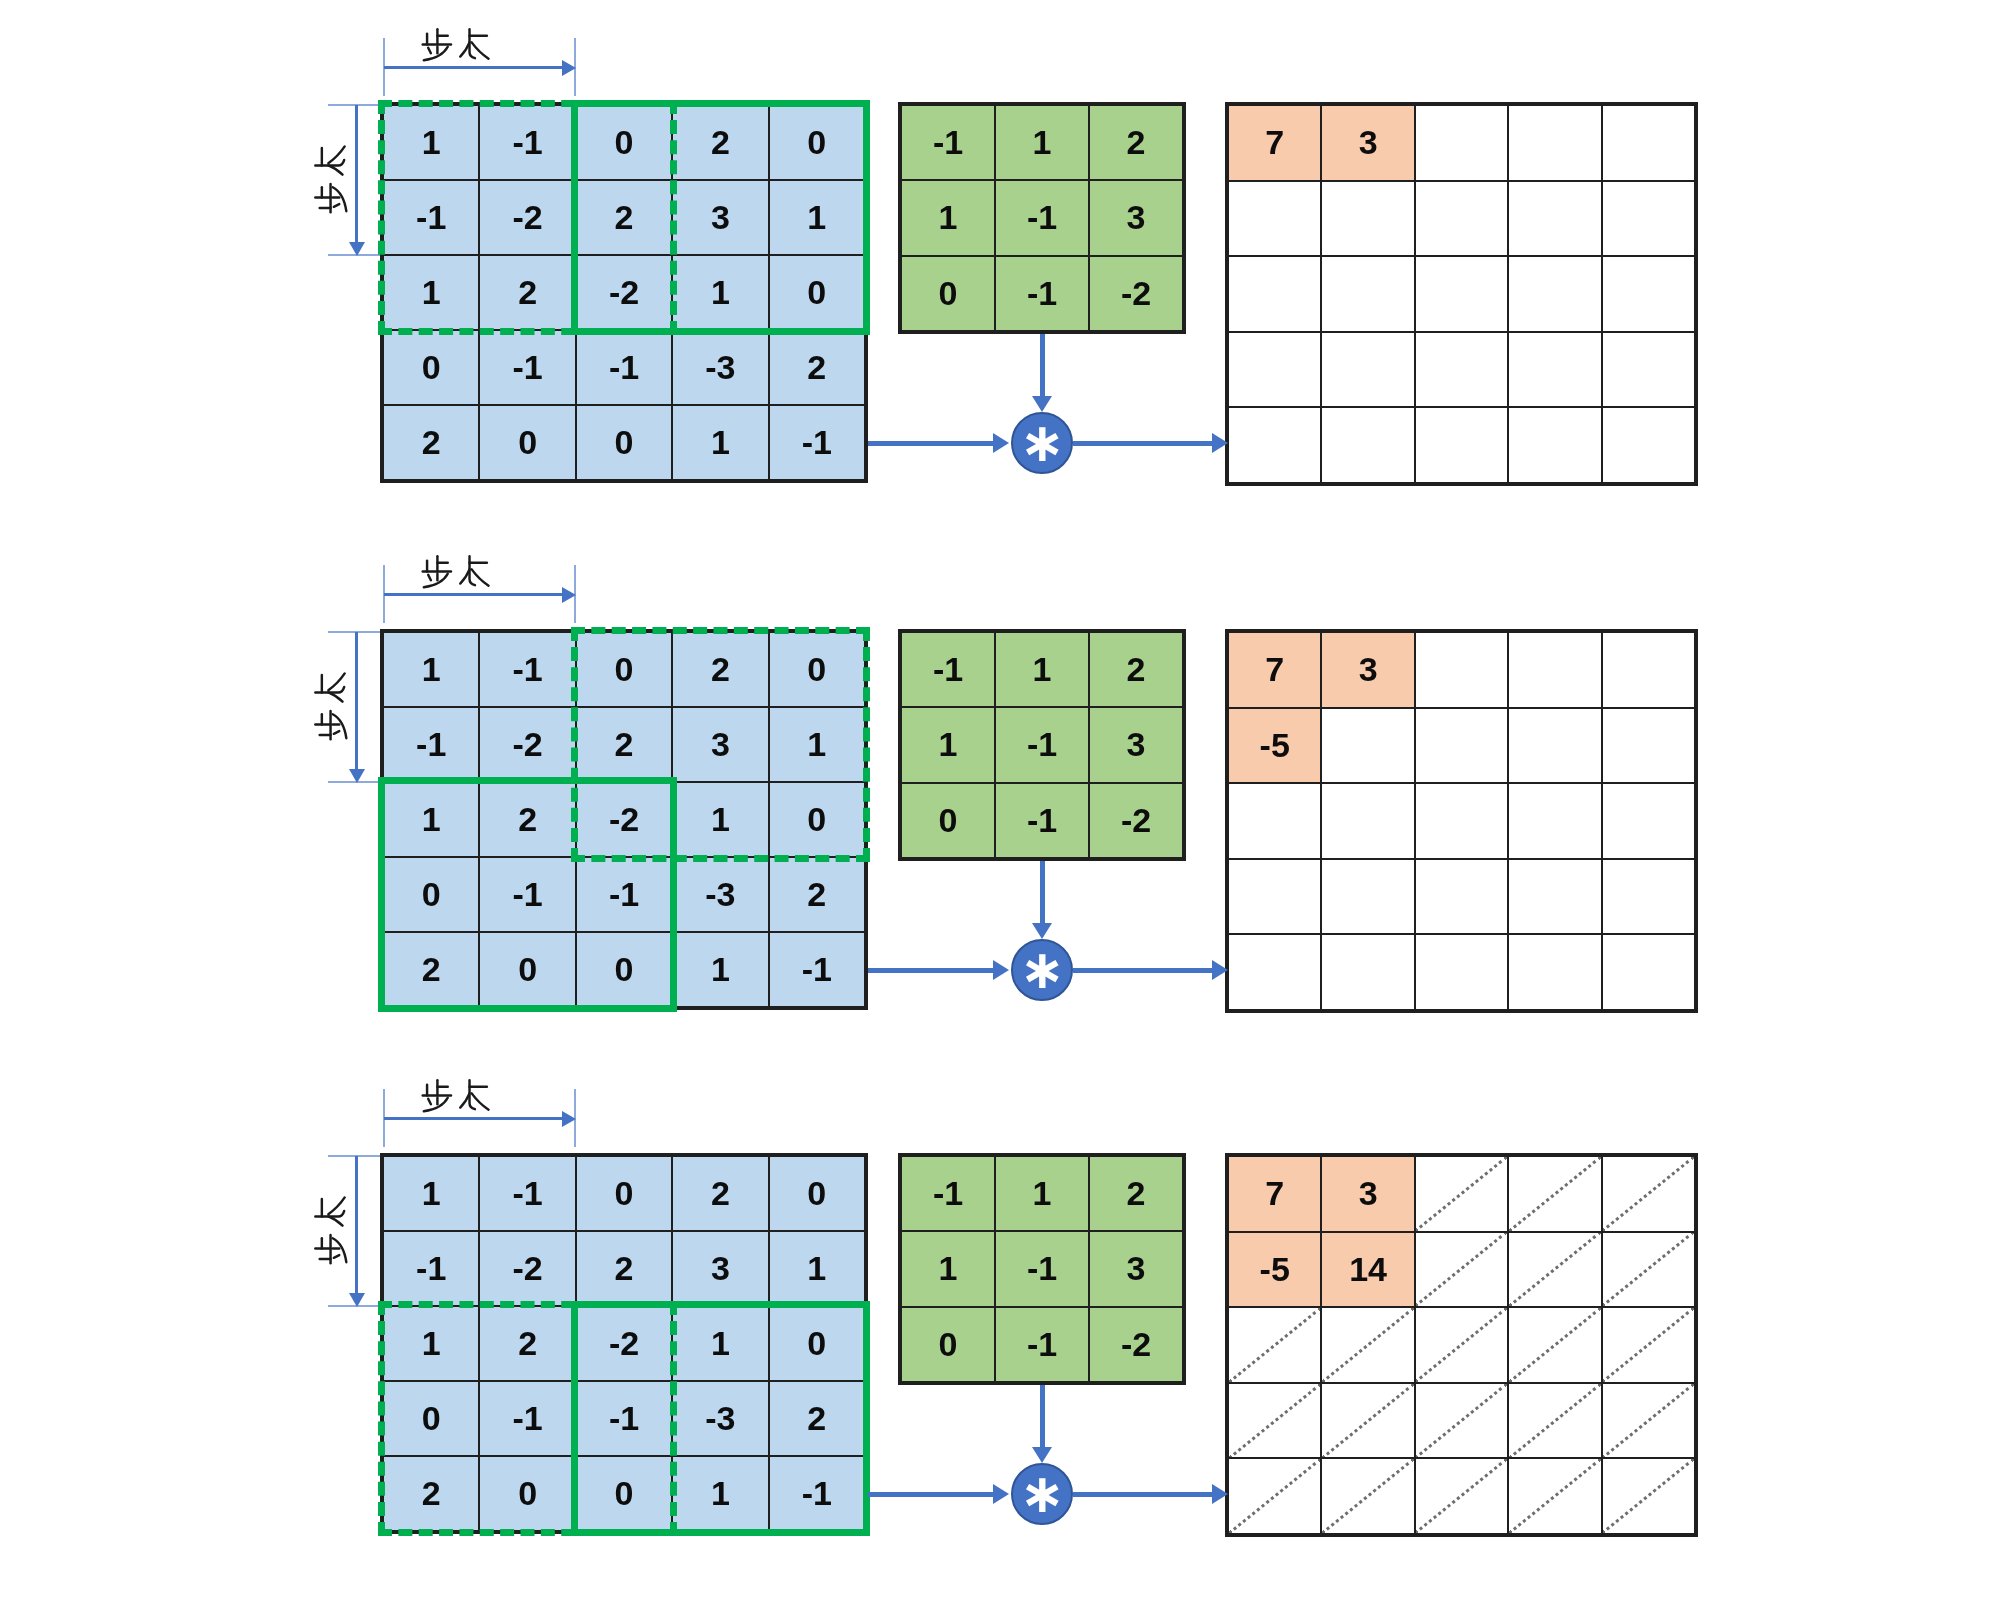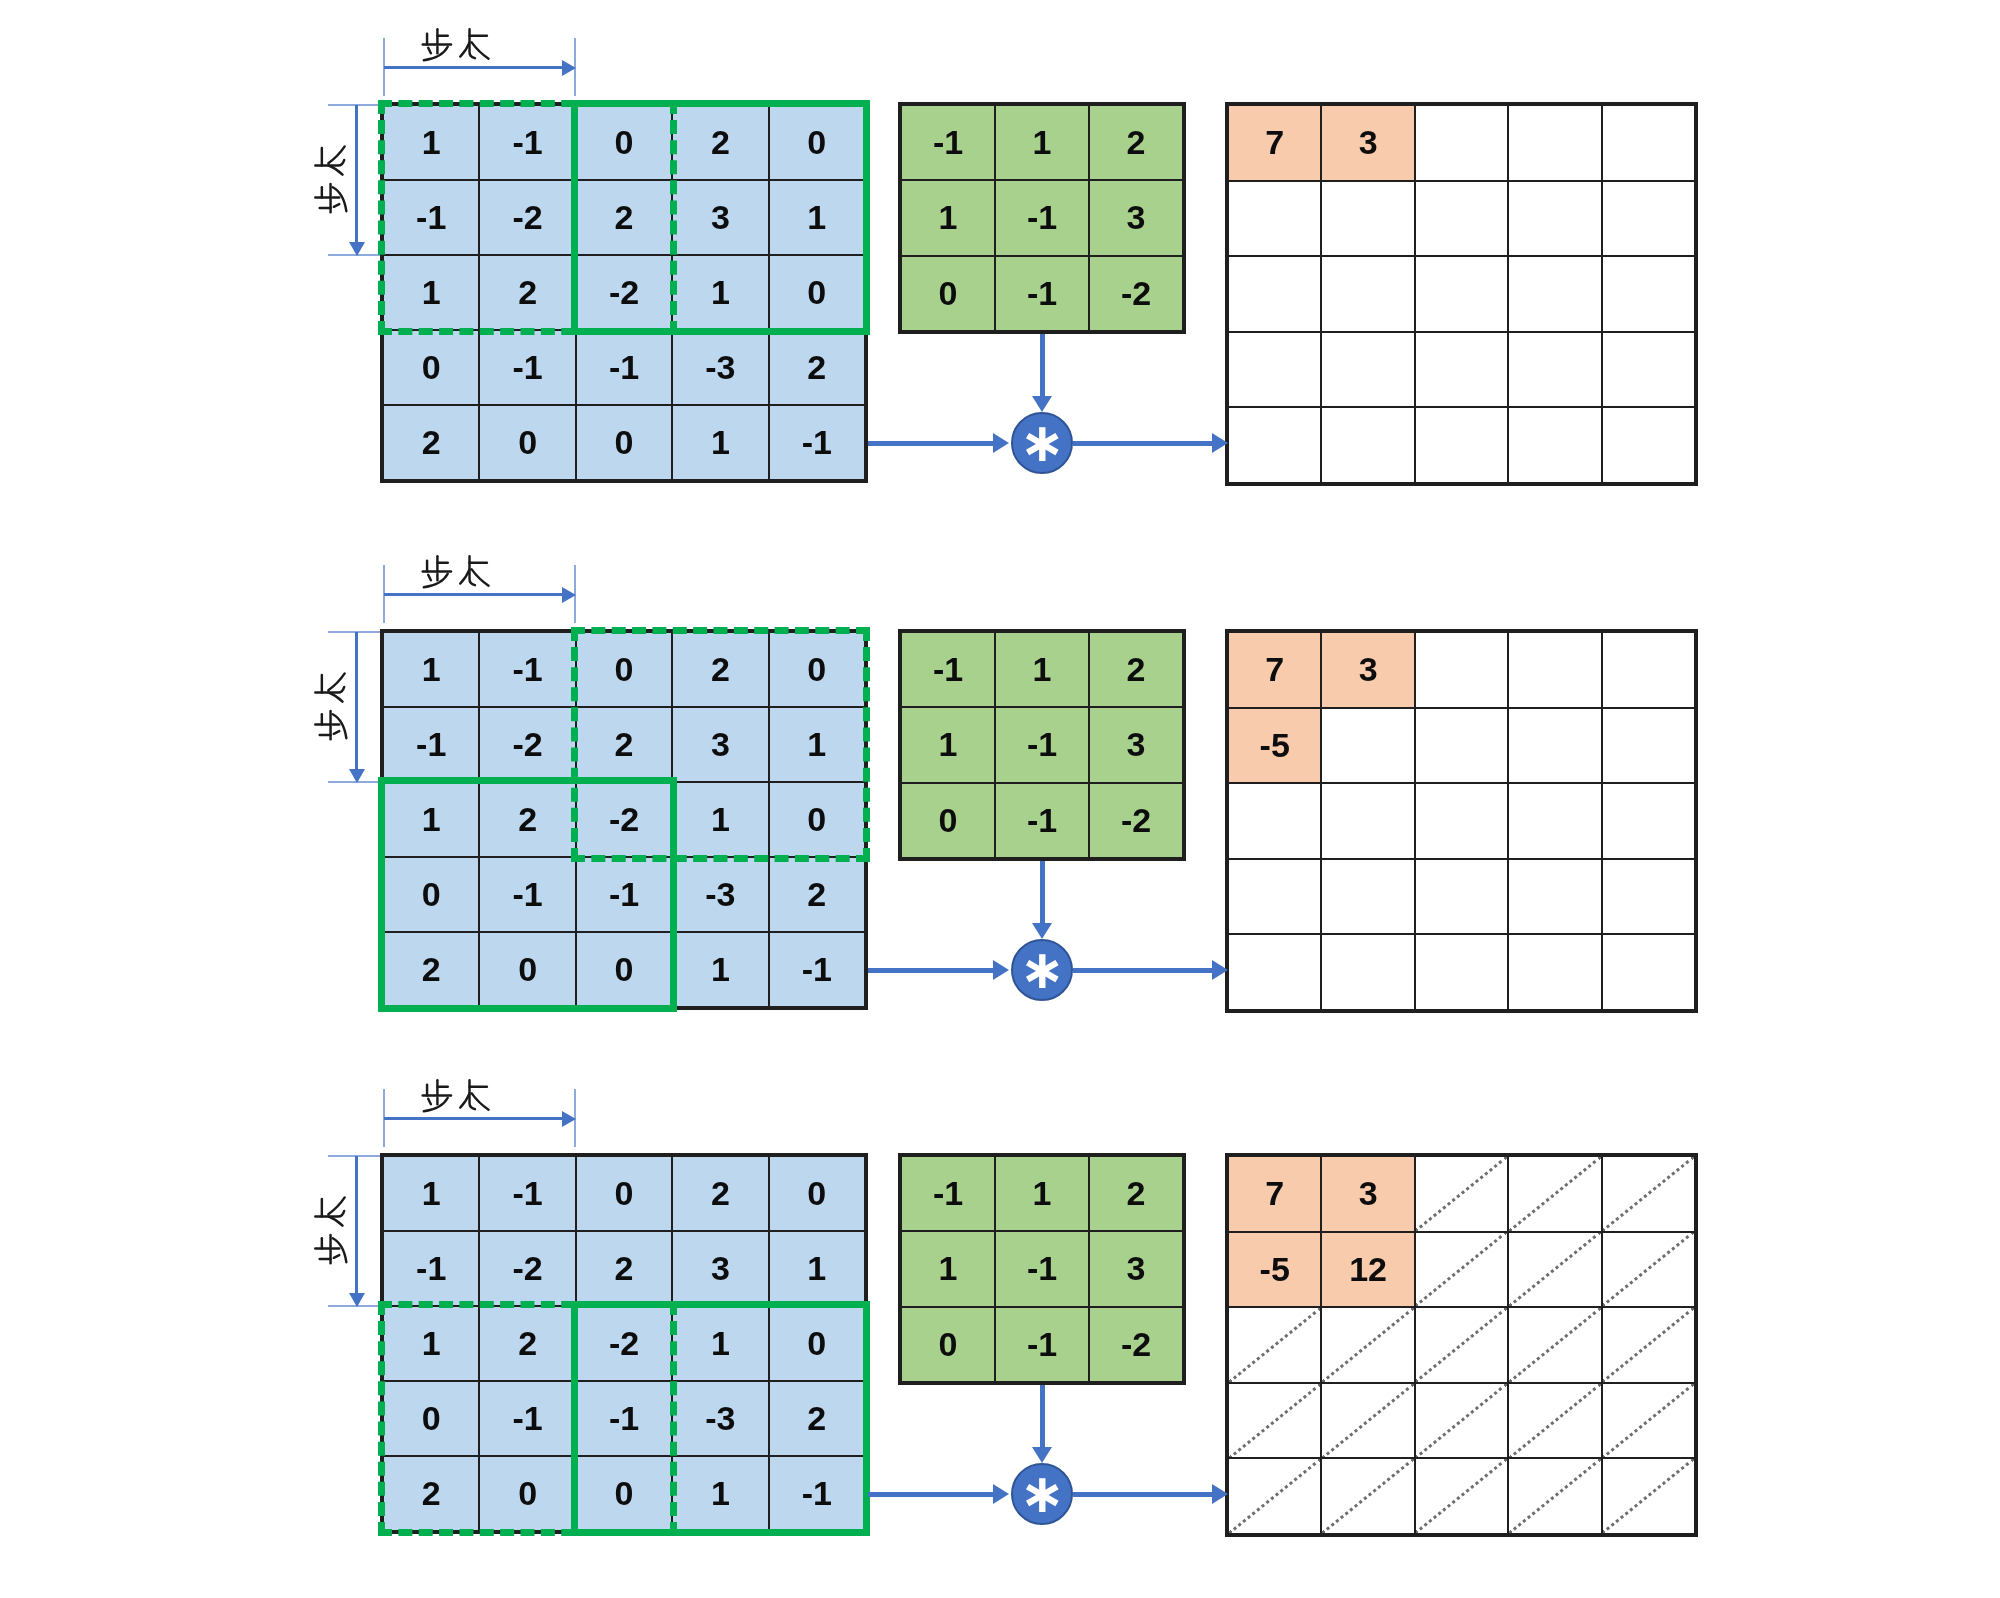--- a/index.html
+++ b/index.html
@@ -355,21 +355,21 @@
         <div class="cell" style="background: rgb(255, 255, 255); border-color: rgb(31, 31, 31);">
           <div class="hatch"></div>
         </div>
         <div class="cell" style="background: rgb(255, 255, 255); border-color: rgb(31, 31, 31);">
           <div class="hatch"></div>
         </div>
         <div class="cell" style="background: rgb(255, 255, 255); border-color: rgb(31, 31, 31);">
           <div class="hatch"></div>
         </div>
         <div class="cell" style="background: rgb(248, 203, 173); border-color: rgb(31, 31, 31);">-5</div>
-        <div class="cell" style="background: rgb(248, 203, 173); border-color: rgb(31, 31, 31);">12</div>
+        <div class="cell" style="background: rgb(248, 203, 173); border-color: rgb(31, 31, 31);">14</div>
         <div class="cell" style="background: rgb(255, 255, 255); border-color: rgb(31, 31, 31);">
           <div class="hatch"></div>
         </div>
         <div class="cell" style="background: rgb(255, 255, 255); border-color: rgb(31, 31, 31);">
           <div class="hatch"></div>
         </div>
         <div class="cell" style="background: rgb(255, 255, 255); border-color: rgb(31, 31, 31);">
           <div class="hatch"></div>
         </div>
         <div class="cell" style="background: rgb(255, 255, 255); border-color: rgb(31, 31, 31);">

